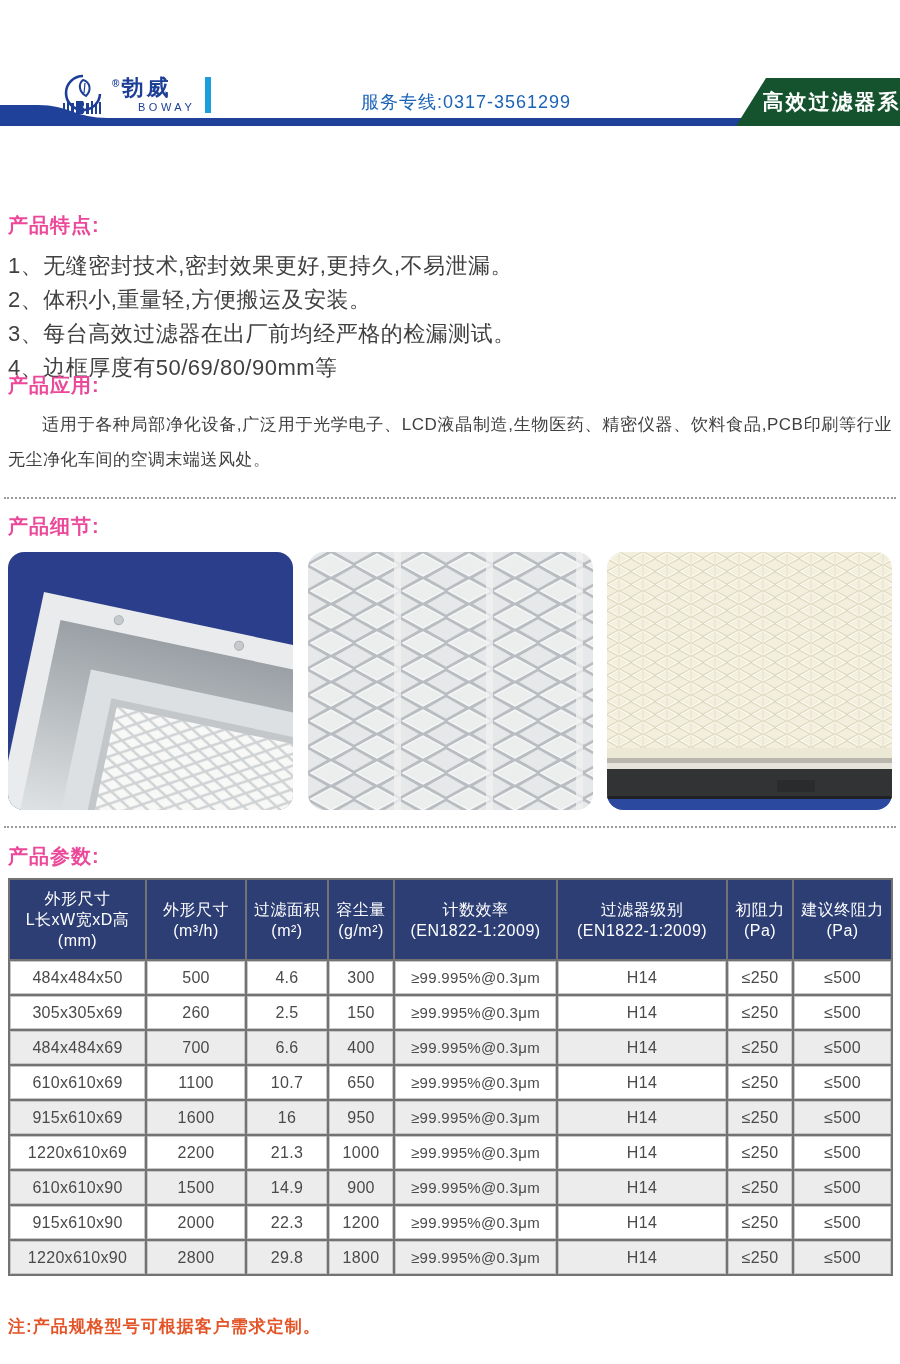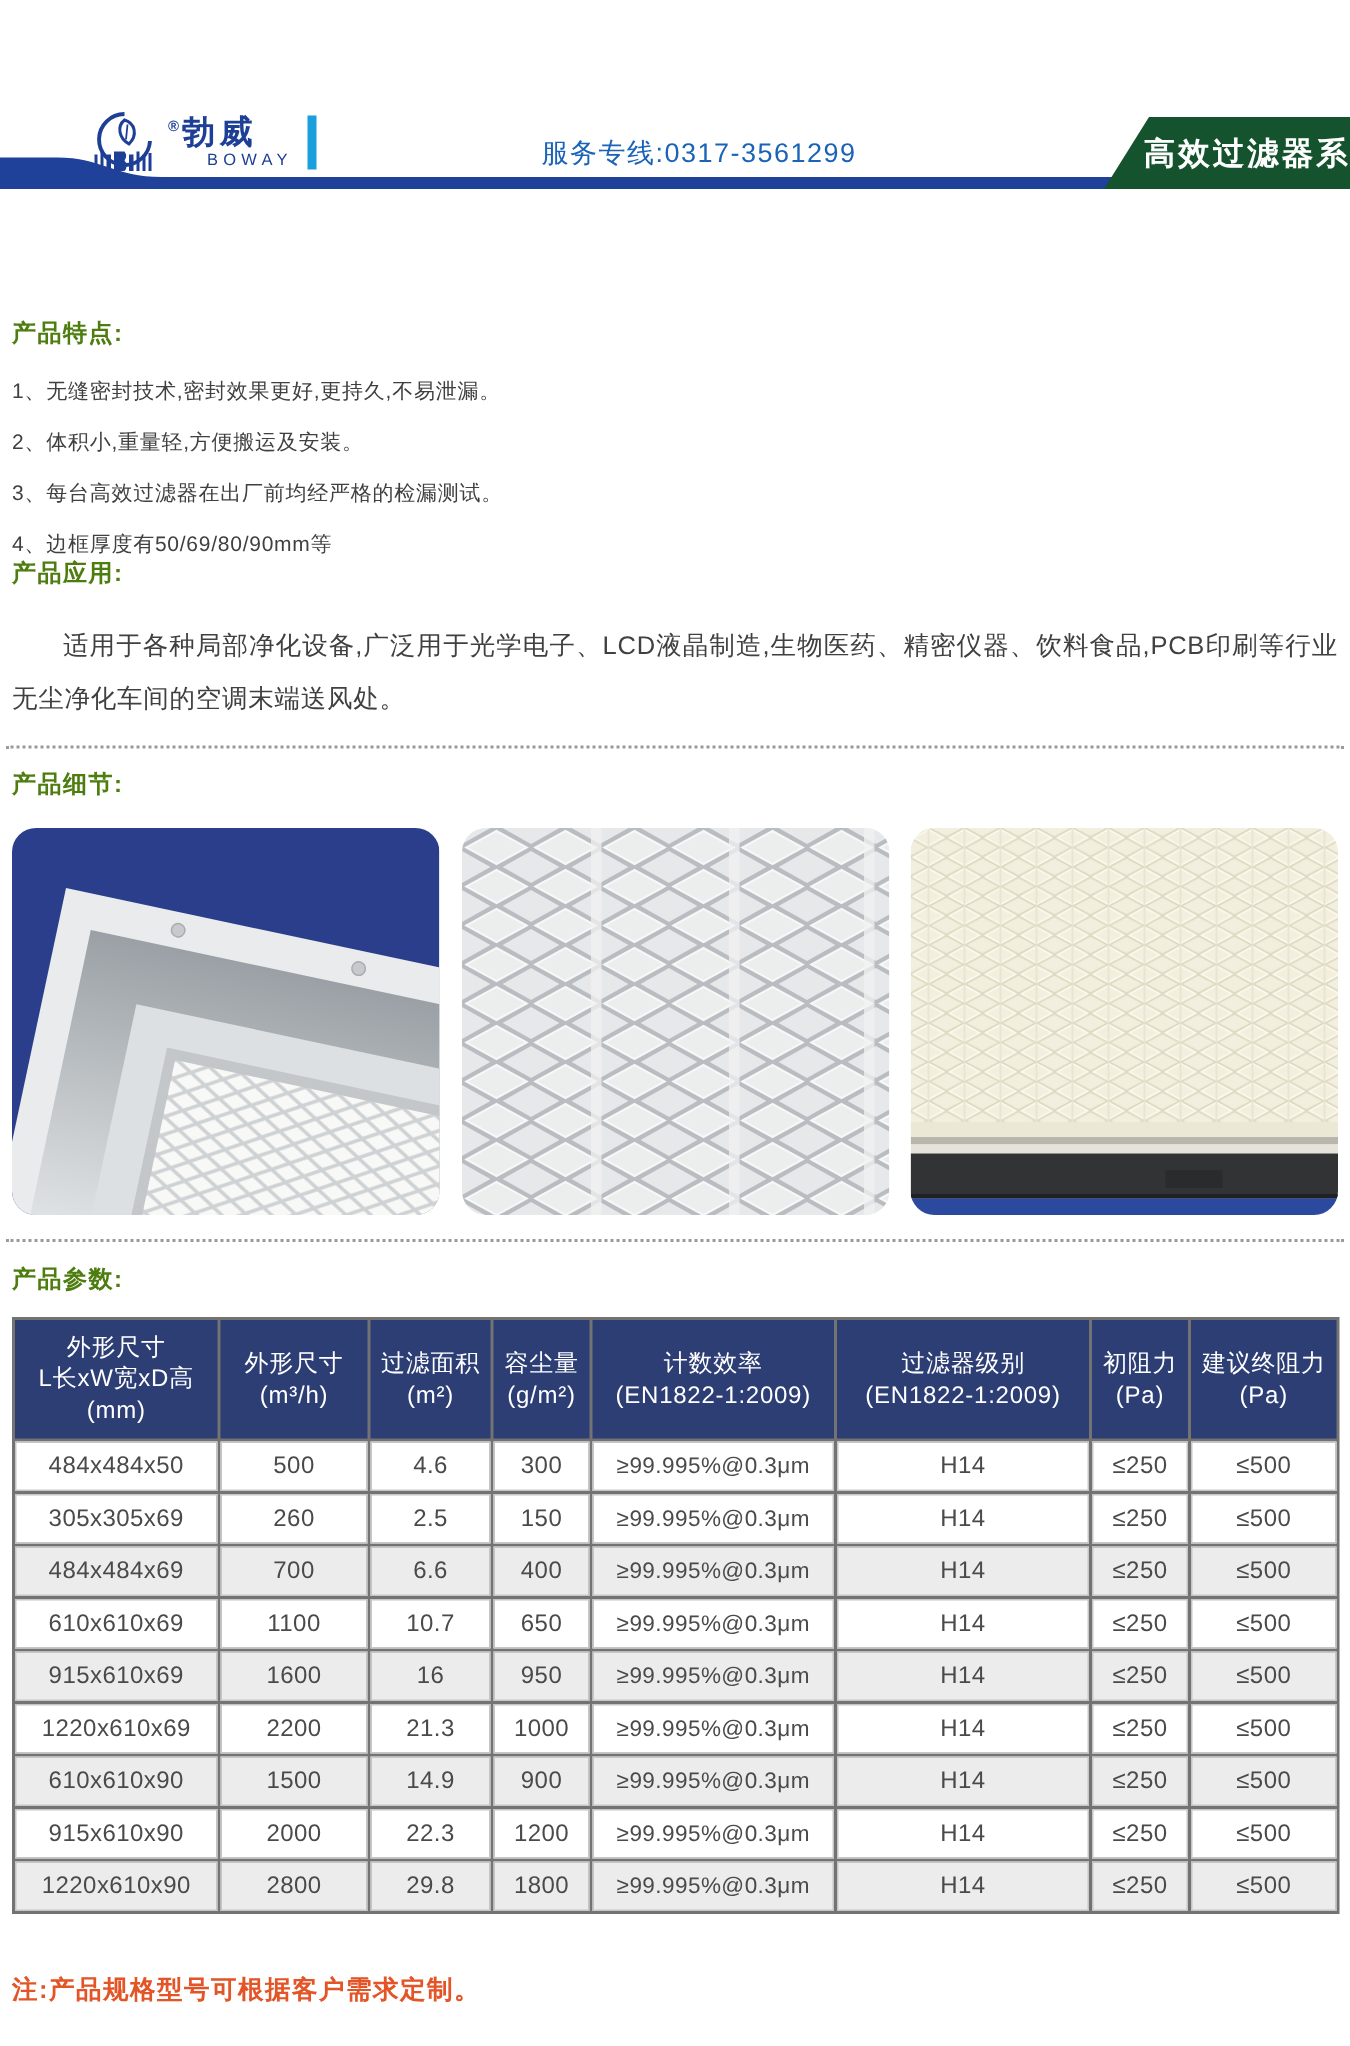--- a/index.html
+++ b/index.html
@@ -23,26 +23,26 @@
   }
   .badge{
     position:absolute;top:78px;right:0;width:196px;height:48px;background:#14532d;
     -webkit-clip-path:polygon(30px 0,100% 0,100% 100%,0 100%);
     clip-path:polygon(30px 0,100% 0,100% 100%,0 100%);
     display:flex;align-items:center;justify-content:center;padding-left:18px;
     box-sizing:border-box;color:#fff;font-size:21px;font-weight:bold;letter-spacing:2px;
   }
   .swoosh{position:absolute;top:70px;left:0;}
   
-  .sec-title{font-size:16px;font-weight:bold;color:#4d7c0f;letter-spacing:1px;}
+  .sec-title{font-size:20px;font-weight:bold;color:#ec4899;letter-spacing:1px;}
   .features{position:absolute;top:212px;left:8px;width:884px;}
   .features .sec-title{margin-bottom:10px;}
-  .feature-item{font-size:14px;color:#404040;line-height:34px;letter-spacing:0.5px;}
+  .feature-item{font-size:22px;color:#404040;line-height:34px;letter-spacing:0.5px;}
   .application{position:absolute;top:372px;left:8px;width:884px;}
-  .application .sec-title{margin-bottom:20px;}
+  .application .sec-title{margin-bottom:8px;}
   .app-text{
     font-size:17px;color:#404040;line-height:35px;text-indent:2em;
     text-align:justify;letter-spacing:0.5px;
   }
   .dotted-sep{position:absolute;left:4px;width:892px;height:0;border-top:2px dotted #9a9a9a;}
   .sep1{top:497px;}
   .sep2{top:826px;}
   .details-title{position:absolute;top:513px;left:8px;}
   .params-title{position:absolute;top:843px;left:8px;}
   

